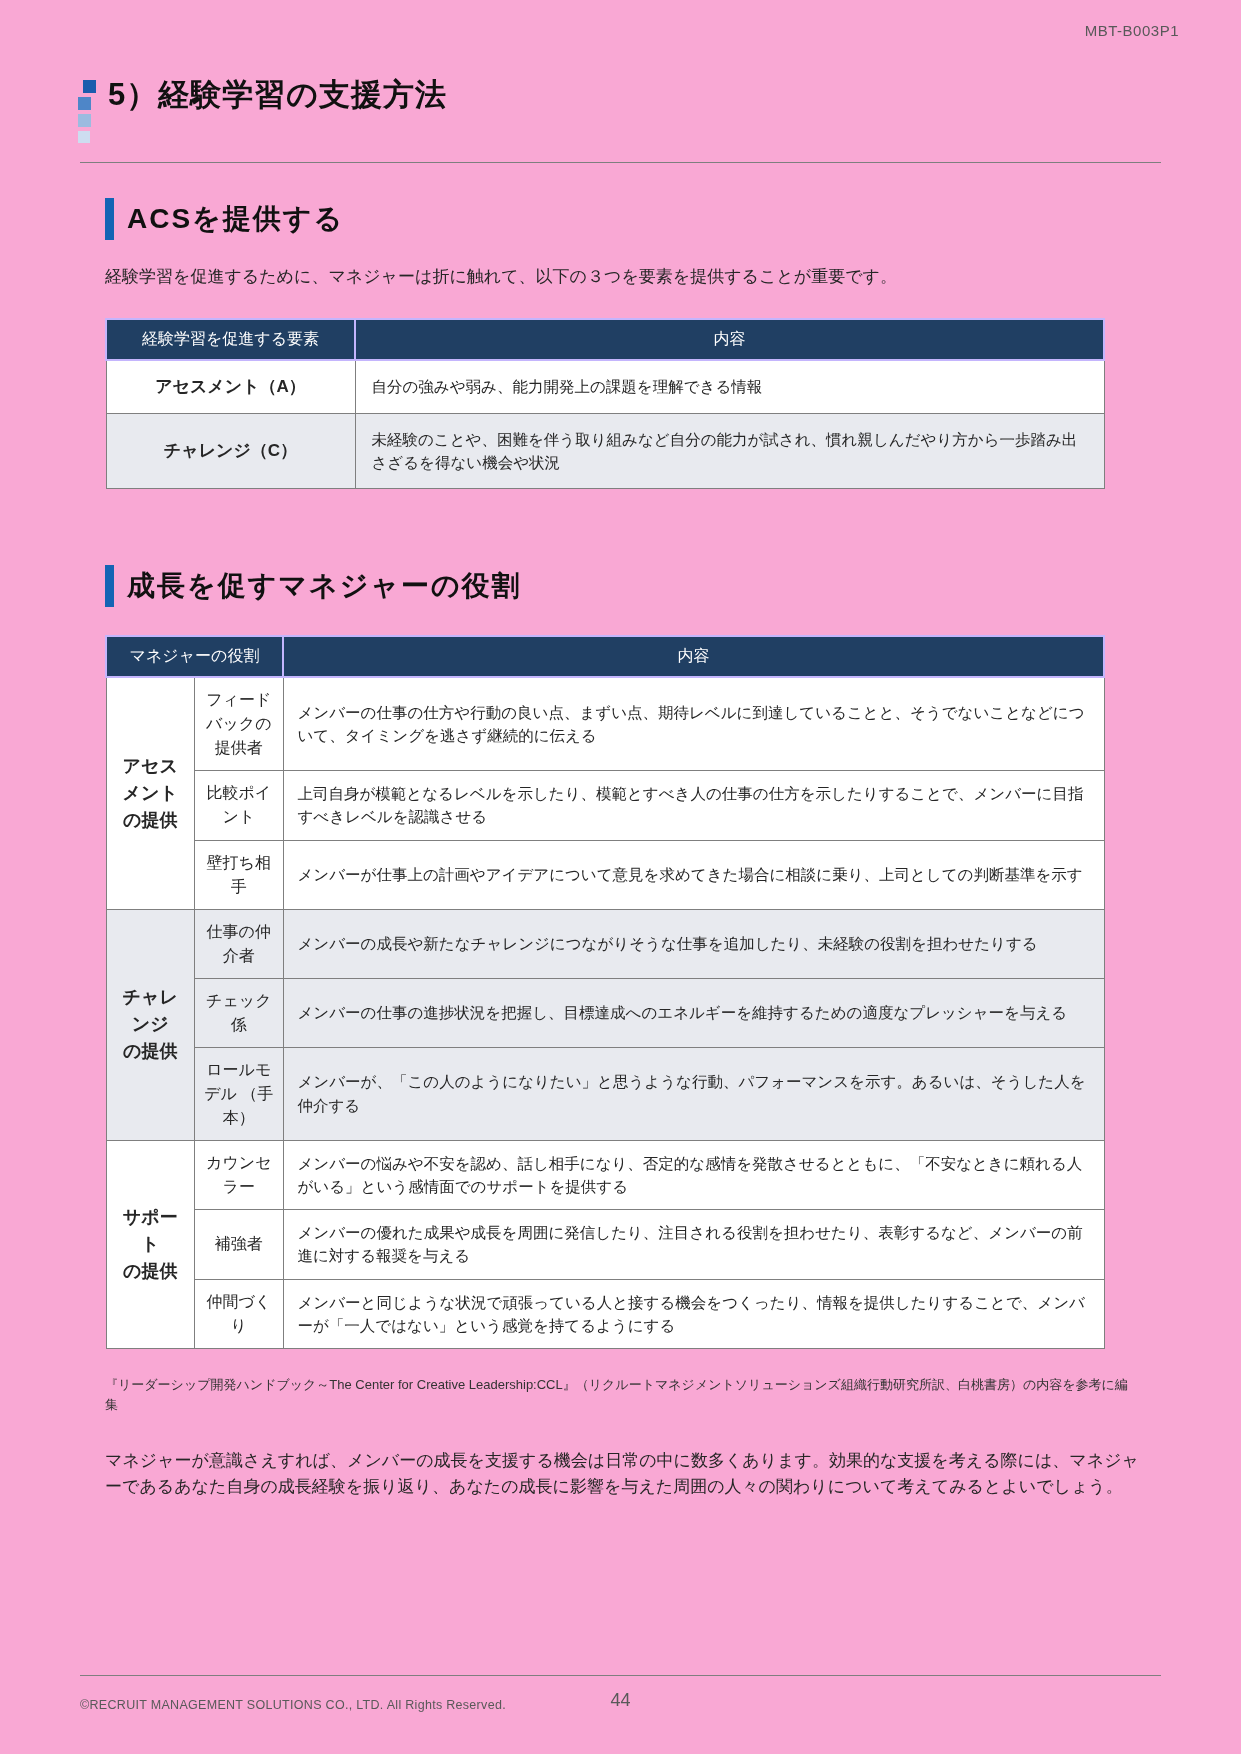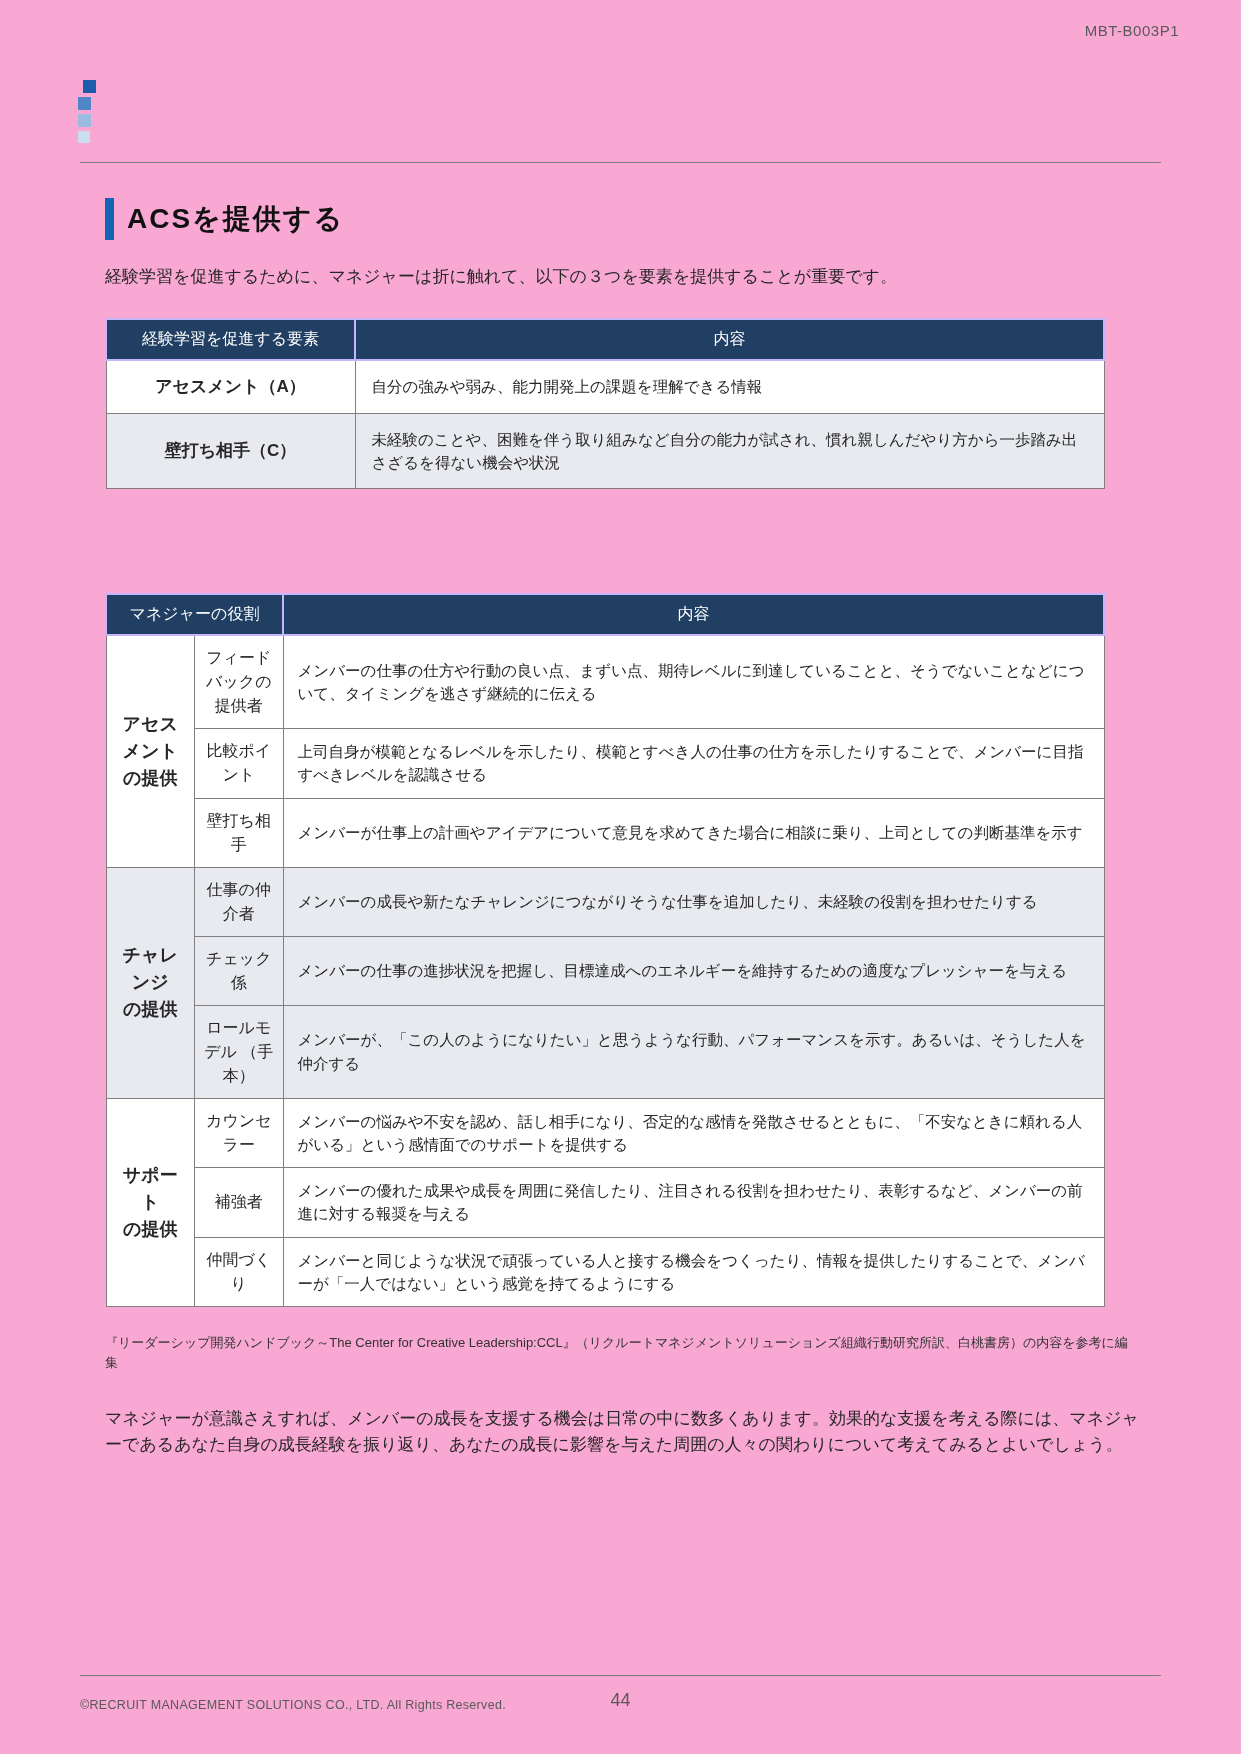--- a/index.html
+++ b/index.html
@@ -104,20 +104,21 @@
 
   <div class="doc-code">MBT-B003P1</div>
 
   <header class="page-title-row">
     <div class="squares">
       <span class="sq sq1"></span>
       <span class="sq sq2"></span>
       <span class="sq sq3"></span>
       <span class="sq sq4"></span>
     </div>
+    <h1>5）経験学習の支援方法</h1>
   </header>
   <hr class="title-rule">
 
   <section class="sec1">
     <div class="sec-head">
       <span class="accent-bar"></span>
       <h2>ACSを提供する</h2>
     </div>
     <p class="body-text">経験学習を促進するために、マネジャーは折に触れて、以下の３つを要素を提供することが重要です。</p>
 
@@ -127,30 +128,31 @@
           <th class="col-label">経験学習を促進する要素</th>
           <th>内容</th>
         </tr>
       </thead>
       <tbody>
         <tr>
           <td class="label-cell">アセスメント（A）</td>
           <td class="content-cell">自分の強みや弱み、能力開発上の課題を理解できる情報</td>
         </tr>
         <tr class="alt">
-          <td class="label-cell">壁打ち相手（C）</td>
+          <td class="label-cell">チャレンジ（C）</td>
           <td class="content-cell">未経験のことや、困難を伴う取り組みなど自分の能力が試され、慣れ親しんだやり方から一歩踏み出さざるを得ない機会や状況</td>
         </tr>
       </tbody>
     </table>
   </section>
 
   <section class="sec2">
     <div class="sec-head">
       <span class="accent-bar"></span>
+      <h2>成長を促すマネジャーの役割</h2>
     </div>
 
     <table class="tbl tbl2">
       <thead>
         <tr>
           <th class="col-group" colspan="2">マネジャーの役割</th>
           <th>内容</th>
         </tr>
       </thead>
       <tbody>

